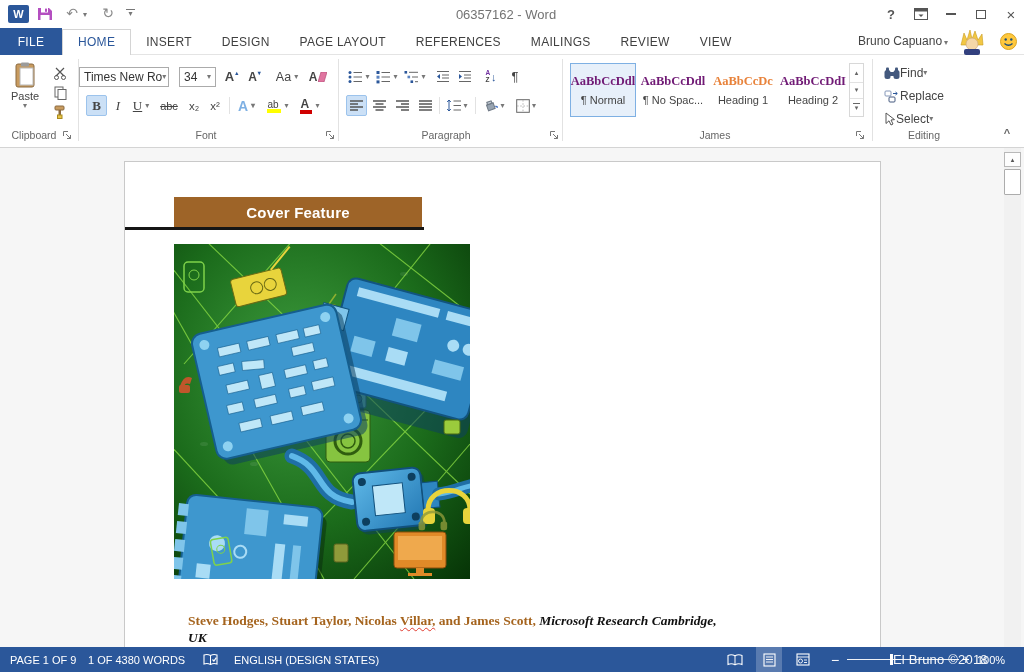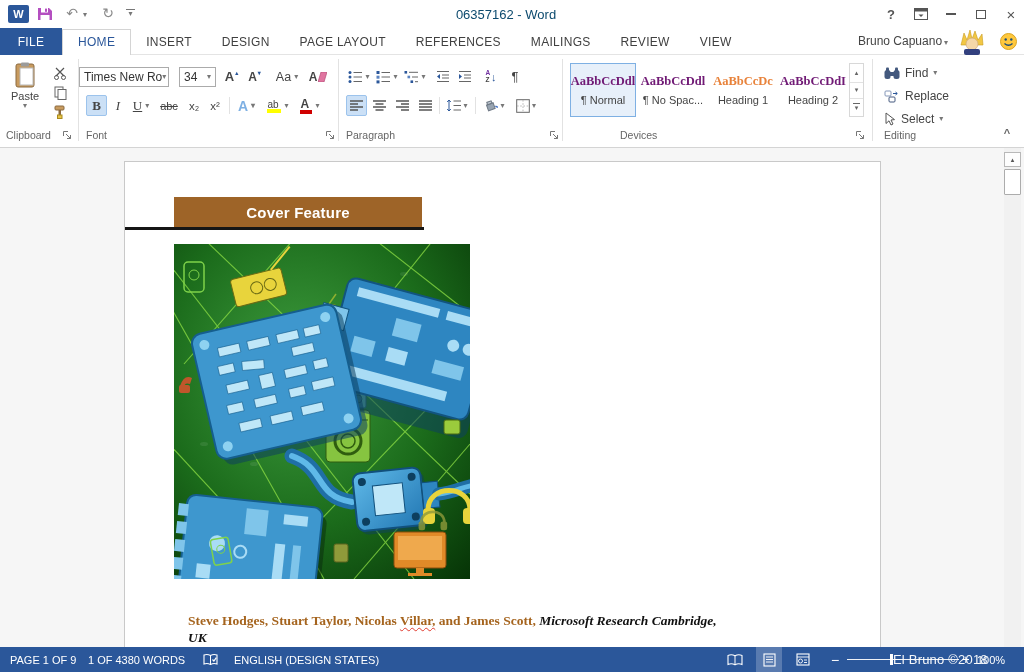--- a/index.html
+++ b/index.html
@@ -8,50 +8,50 @@
   #window{position:relative;width:1024px;height:672px;background:#fff;overflow:hidden;
           box-shadow:inset 1px 0 #2B579A, inset -1px 0 #2B579A, inset 0 -1px #2B579A}
   .abs{position:absolute}
   .fx{display:flex;align-items:center}
   .ctr{display:flex;align-items:center;justify-content:center}
 
   
   .titlebar{left:0;top:0;width:1024px;height:28px;background:#fff}
   .wlogo{left:8px;top:5px;width:21px;height:18px;background:#2B579A;color:#fff;font-weight:bold;font-size:11px;border-radius:2px}
   .qat{color:#8a8a8a;font-size:14px}
-  .title-text{left:0;right:12px;top:7px;text-align:center;font-size:13px;color:#0c4a6e;pointer-events:none}
+  .title-text{left:0;right:12px;top:7px;text-align:center;font-size:13px;color:#737373;pointer-events:none}
   .winbtn{width:26px;height:20px;color:#555;font-size:13px}
   .maxbox{width:10px;height:9px;border:1px solid #555}
   .minline{width:10px;height:2px;background:#555}
 
   
   .tabrow{left:0;top:28px;width:1024px;height:27px;background:#fff;border-bottom:1px solid #E4E4E4}
   .tab{height:27px;padding:0 15px;font-size:12px;color:#404040;letter-spacing:.3px}
   .tab-file{background:#2B579A;color:#fff;width:62px;justify-content:center;padding:0}
   .tab-active{color:#2B579A;background:#fff;border:1px solid #D4D4D4;border-bottom:1px solid #fff;margin-bottom:-1px}
   .account{font-size:12px;color:#444}
   .caret{font-size:8px;color:#777;line-height:1}
 
   
   .ribbon{left:0;top:55px;width:1024px;height:93px;background:#fff;border-bottom:1px solid #D4D4D4}
   .gsep{top:4px;height:82px;width:1px;background:#E2E2E2}
-  .glabel{top:74px;font-size:10.5px;color:#666;text-align:left}
+  .glabel{top:74px;font-size:10.5px;color:#666;text-align:center}
   .rbtn{color:#444;border-radius:2px;border:1px solid transparent}
   .on{background:#CBE0F6;border:1px solid #9CC3EC}
   .combo{border:1px solid #ABABAB;background:#fff;height:20px;font-size:12px;color:#333;padding:0 4px;display:flex;align-items:center;white-space:nowrap;overflow:hidden}
   .combo .caret{margin-left:auto}
   .minibar{display:block;height:4px;margin-top:-1px}
   .launcher{width:11px;height:11px}
   .style-card{width:66px;height:54px;flex-direction:column;border:1px solid transparent}
   .style-sample{font-family:"Liberation Serif",serif;font-weight:bold;font-size:12.5px;color:#701a75;white-space:nowrap}
   .style-name{font-size:11px;color:#444;margin-top:5px;white-space:nowrap}
   .style-sel{background:#E7F0FA;border:1px solid #7EB0E3}
   .scrollstrip{width:15px;height:54px;border:1px solid #D8D8D8;flex-direction:column}
   .scrollstrip .sbtn{width:13px;height:17px;color:#666;font-size:7px}
-  .ed-row{font-size:12px;color:#444;gap:5px;height:20px}
+  .ed-row{font-size:12px;color:#444;height:20px}
 
   
   .canvas{left:0;top:148px;width:1024px;height:499px;background:#F6F6F6;overflow:hidden}
   .page{left:124px;top:13px;width:757px;height:487px;background:#fff;border:1px solid #C9C9C9;border-bottom:none}
   .banner{left:49px;top:35px;width:248px;height:30px;background:#9E6428;color:#fff;font-weight:bold;font-size:15px;letter-spacing:.2px}
   .bline{left:0;top:65px;width:299px;height:3px;background:#161616}
   .art{left:49px;top:82px;width:296px;height:335px}
   .dtitle{left:361px;top:196px;width:300px;font-family:"Liberation Serif","DejaVu Serif",serif;font-weight:bold;font-size:42px;line-height:48.5px;color:#141414}
   .hl{background:#C7C7C7}
   .authors{left:63px;top:450px;width:600px;font-family:"Liberation Serif","DejaVu Serif",serif;font-weight:bold;font-size:13.5px;line-height:17px;color:#111}
@@ -362,21 +362,21 @@
       <span class="style-name">Heading 2</span>
     </div>
     <div class="abs scrollstrip ctr" style="left:849px;top:8px">
       <span class="sbtn ctr">▴</span>
       <span class="sbtn ctr" style="border-top:1px solid #E2E2E2;border-bottom:1px solid #E2E2E2">▾</span>
       <span class="sbtn ctr" style="flex-direction:column">
           <span style="width:7px;height:1px;background:#666"></span>
           <span>▾</span>
         </span>
     </div>
-    <div class="glabel abs" style="left:620px;width:190px">Devices</div>
+    <div class="glabel abs" style="left:620px;width:190px">James</div>
     <span class="abs launcher" style="left:855px;top:75px">
       <svg width="11" height="11" viewBox="0 0 11 11">
           <path d="M1.5 6 V1.5 H6" fill="none" stroke="#777"></path>
           <path d="M4 4 L8.5 8.5 M8.5 5 V8.5 H5" fill="none" stroke="#777"></path>
         </svg>
     </span>
     <div class="gsep abs" style="left:872px"></div>
 
     <div class="abs ed-row fx" style="left:884px;top:8px">
       <svg width="16" height="13" viewBox="0 0 16 13">

